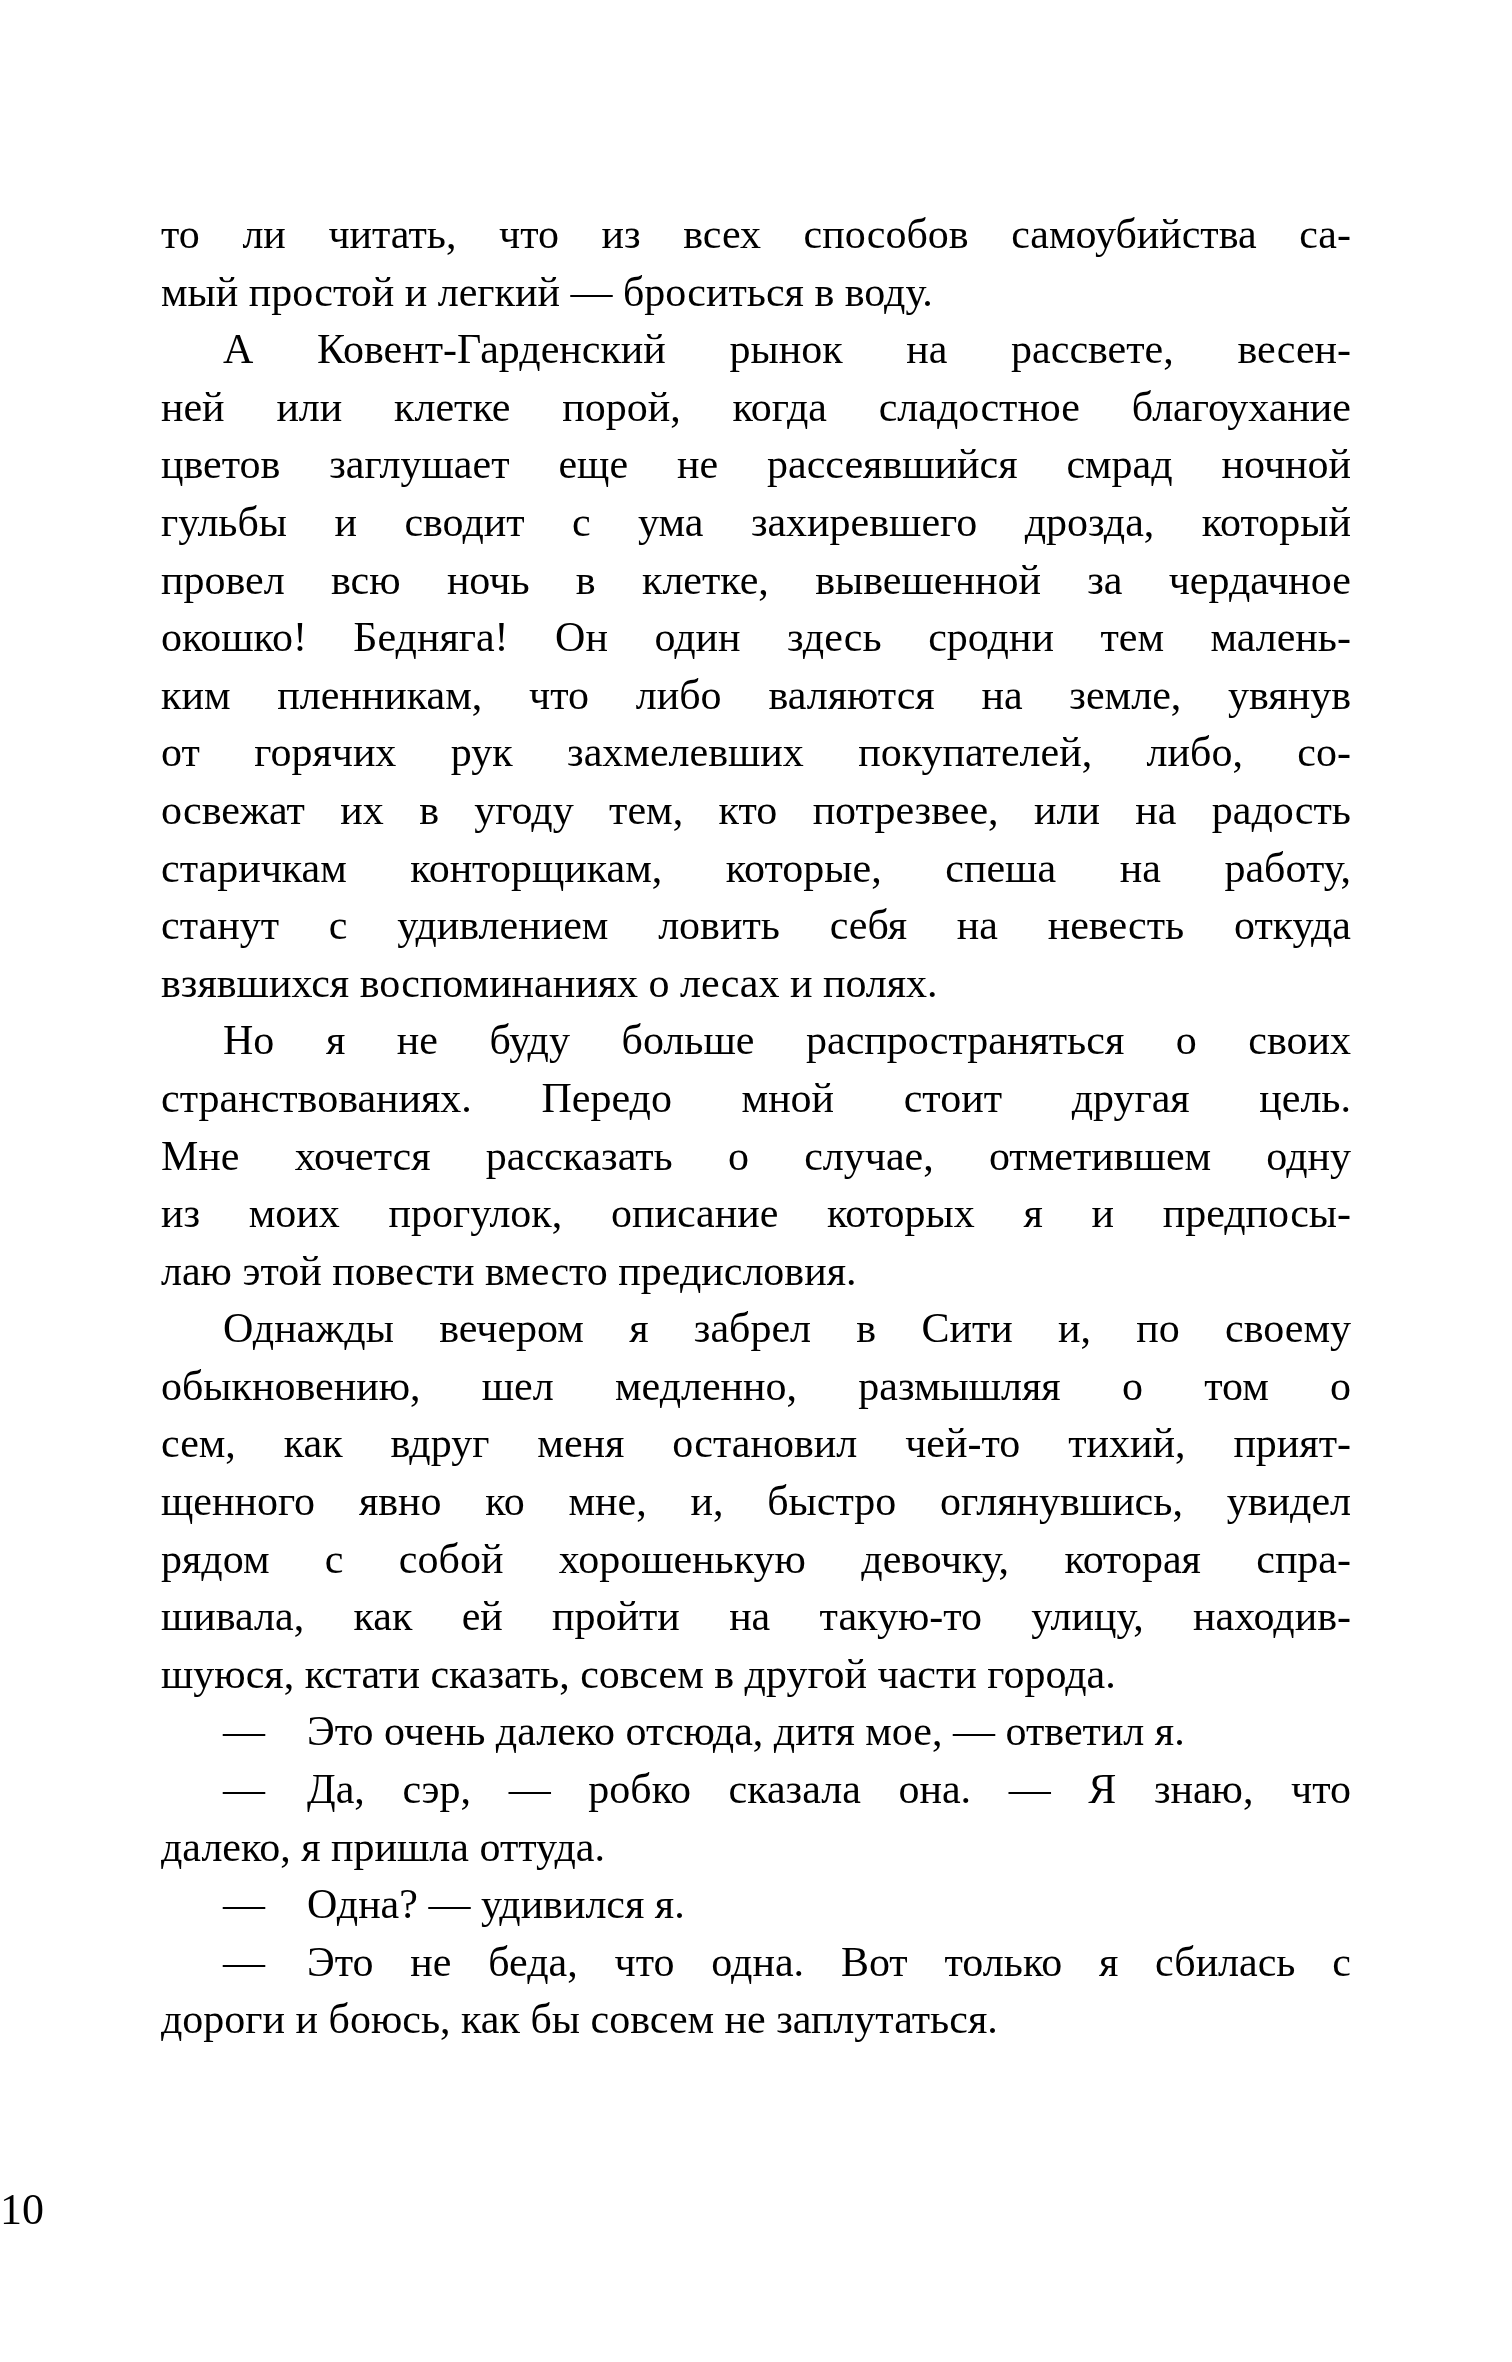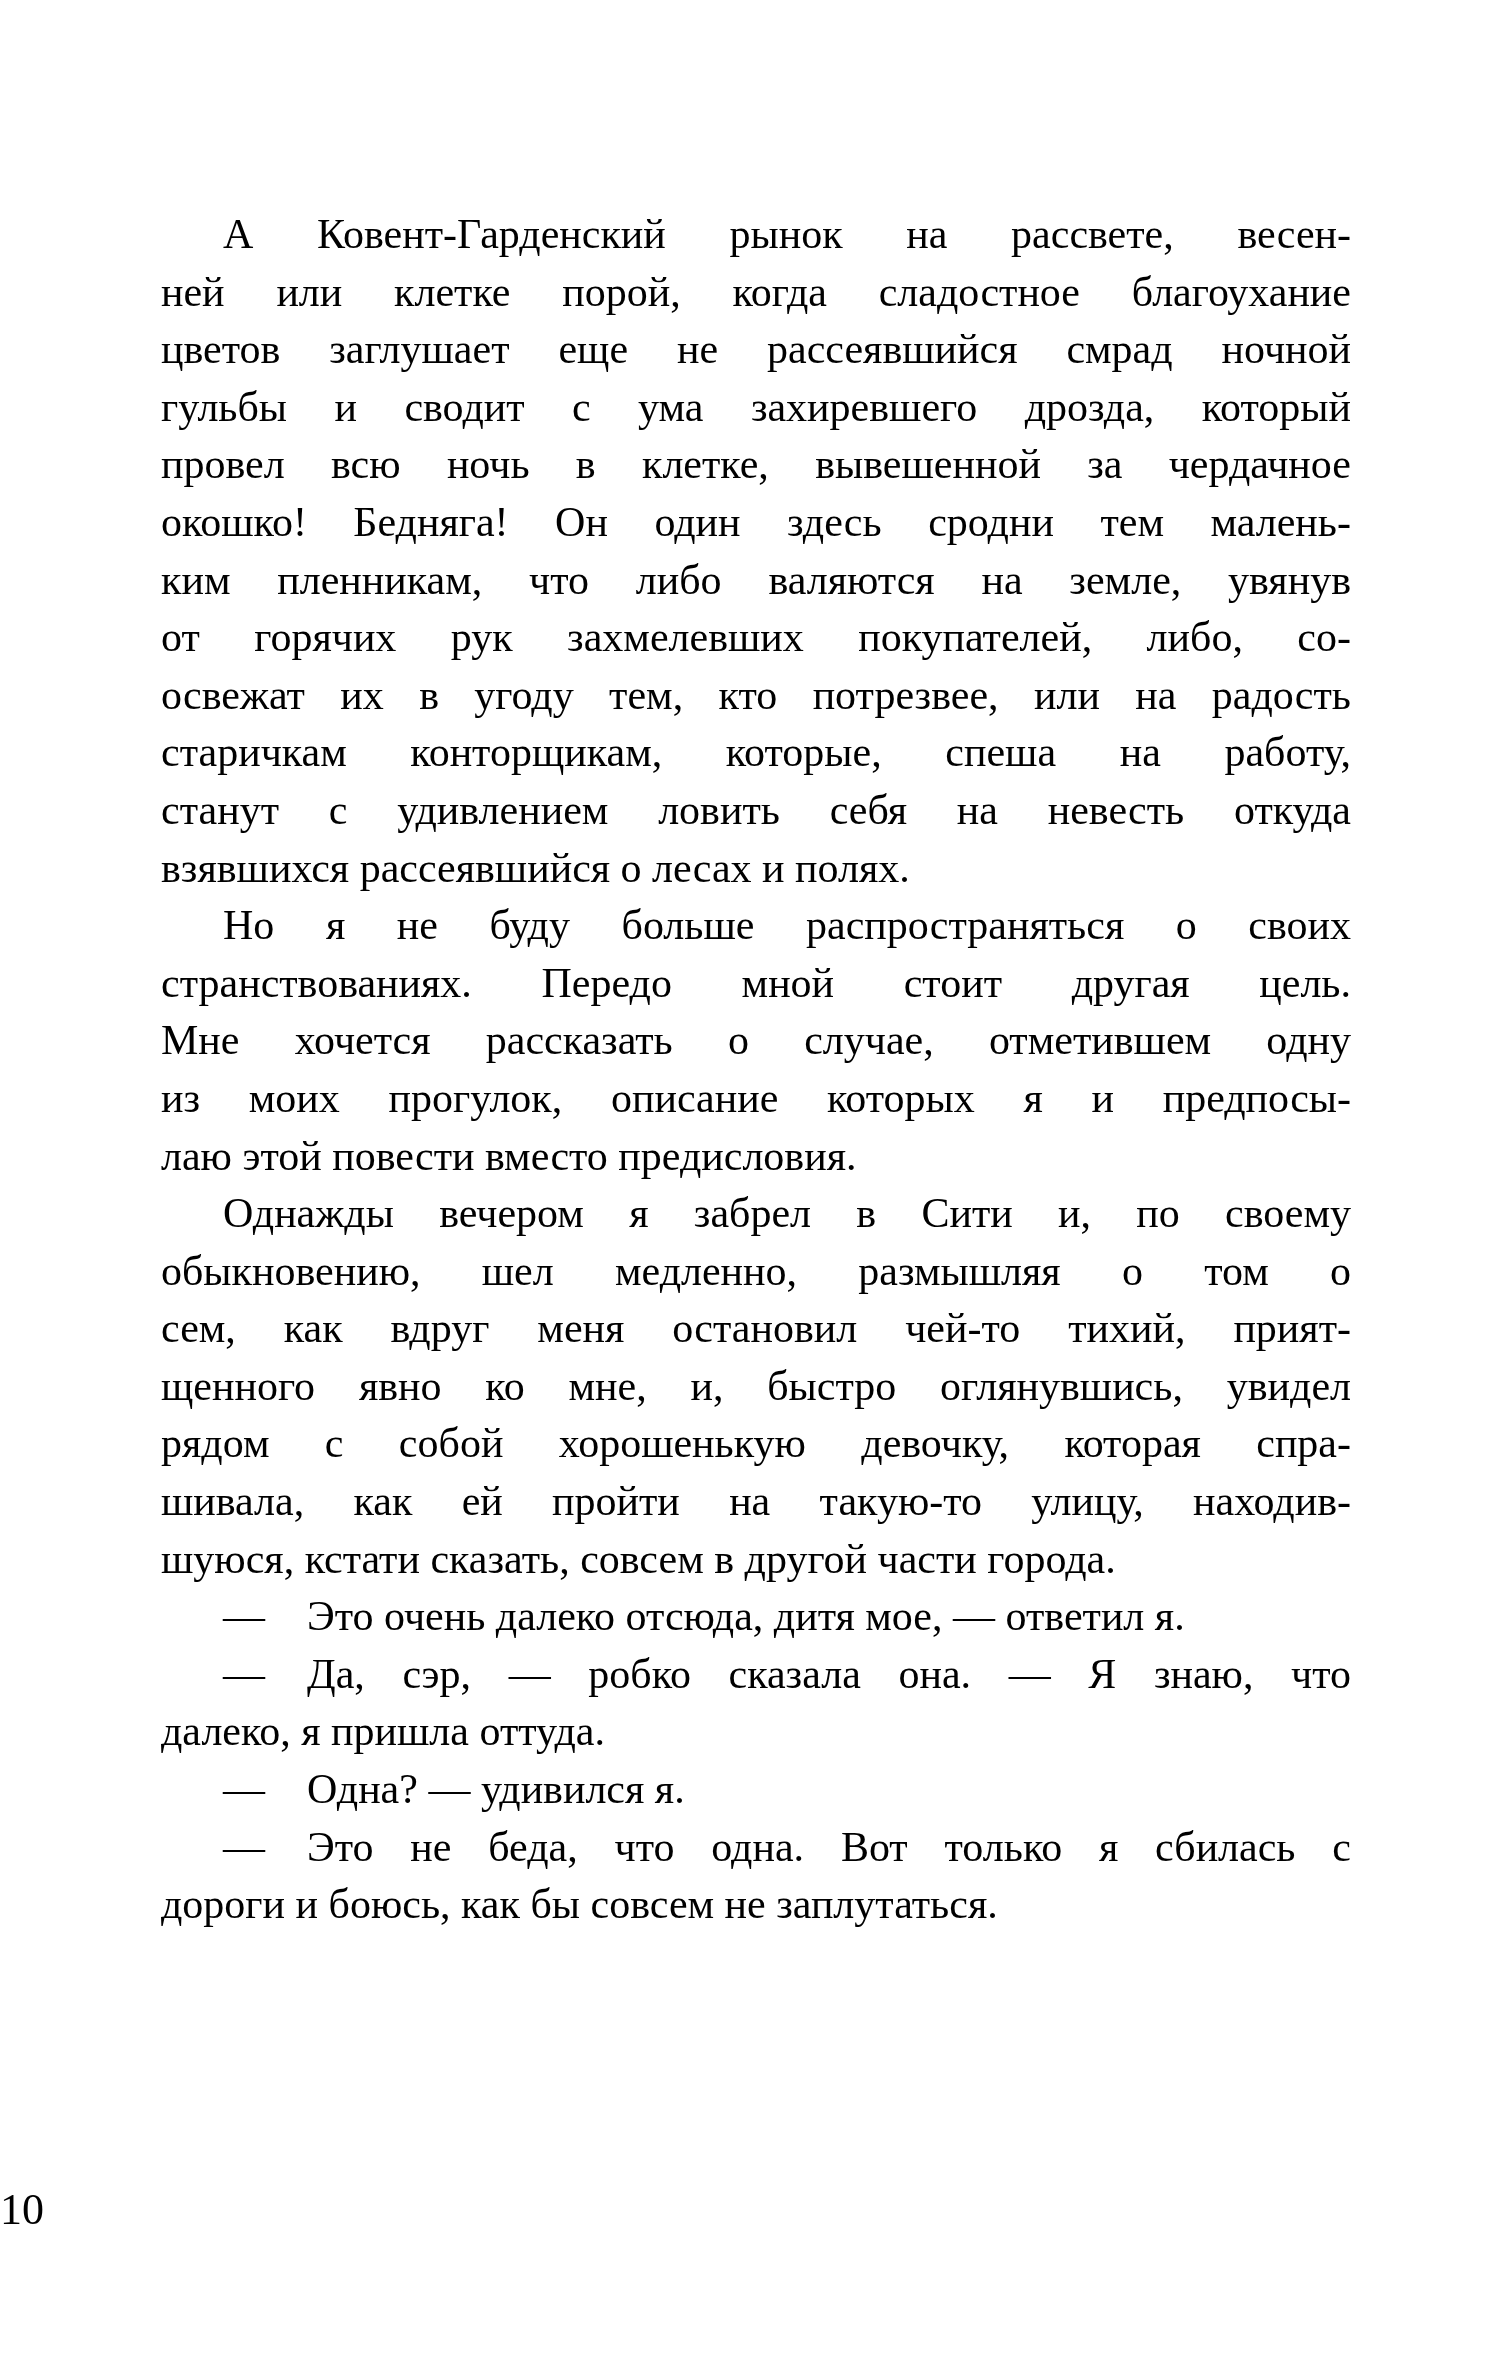--- a/index.html
+++ b/index.html
@@ -60,32 +60,36 @@
     line-height: 57.6px;
     color: #000000;
   }
 </style>
 </head>
 <body>
 
 <main class="book-page">
   <section class="text-block" id="text-block">
       <div class="para">
+        <div class="line fill">то ли читать, что из всех способов самоубийства са-</div>
+        <div class="line last">мый простой и легкий — броситься в воду.</div>
+      </div>
+      <div class="para">
         <div class="line indent fill">А Ковент-Гарденский рынок на рассвете, весен-</div>
         <div class="line fill">ней или клетке порой, когда сладостное благоухание</div>
         <div class="line fill">цветов заглушает еще не рассеявшийся смрад ночной</div>
         <div class="line fill">гульбы и сводит с ума захиревшего дрозда, который</div>
         <div class="line fill">провел всю ночь в клетке, вывешенной за чердачное</div>
         <div class="line fill">окошко! Бедняга! Он один здесь сродни тем малень-</div>
         <div class="line fill">ким пленникам, что либо валяются на земле, увянув</div>
         <div class="line fill">от горячих рук захмелевших покупателей, либо, со-</div>
         <div class="line fill">освежат их в угоду тем, кто потрезвее, или на радость</div>
         <div class="line fill">старичкам конторщикам, которые, спеша на работу,</div>
         <div class="line fill">станут с удивлением ловить себя на невесть откуда</div>
-        <div class="line last">взявшихся рассеявшийся о лесах и полях.</div>
+        <div class="line last">взявшихся воспоминаниях о лесах и полях.</div>
       </div>
       <div class="para">
         <div class="line indent fill">Но я не буду больше распространяться о своих</div>
         <div class="line fill">странствованиях. Передо мной стоит другая цель.</div>
         <div class="line fill">Мне хочется рассказать о случае, отметившем одну</div>
         <div class="line fill">из моих прогулок, описание которых я и предпосы-</div>
         <div class="line last">лаю этой повести вместо предисловия.</div>
       </div>
       <div class="para">
         <div class="line indent fill">Однажды вечером я забрел в Сити и, по своему</div>

